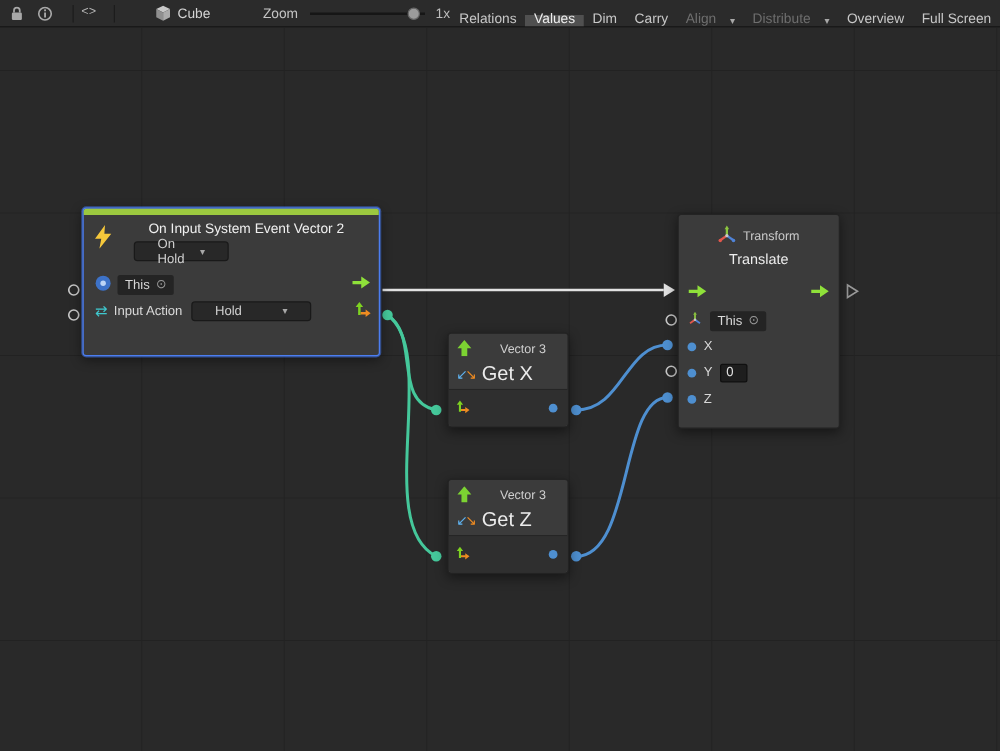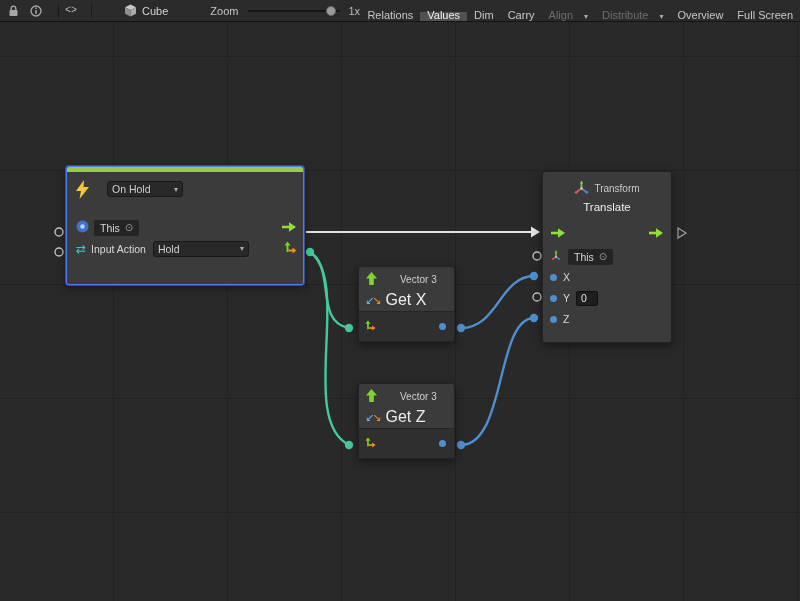--- a/index.html
+++ b/index.html
@@ -45,21 +45,21 @@
   .wire-flow  { stroke:#E2E2E2; stroke-width:2; fill:none; }
 
   
   .node { position:absolute; z-index:2; background:#3B3B3B; border:1px solid #232323; border-radius:3px;
           color:#DDDDDD; font-size:11px; box-shadow:0 3px 9px rgba(0,0,0,.45); }
   .dot { width:7px; height:7px; border-radius:50%; background:#4E8FD0; flex:0 0 7px; }
   .pill { display:inline-flex; align-items:center; gap:5px; background:#242424; border-radius:2px;
           height:16px; padding:0 6px; color:#D8D8D8; font-size:10.5px; }
   .picker { color:#9A9A9A; font-size:10px; }
   .dd { display:inline-flex; align-items:center; justify-content:space-between; background:#282828;
-        border:1px solid #191919; border-radius:3px; height:16px; padding:0 4px; font-size:10.5px; color:#CFCFCF; }
+        border:1px solid #191919; border-radius:3px; height:16px; padding:0 18px; font-size:10.5px; color:#CFCFCF; }
   .caret { font-size:8px; color:#A8A8A8; margin-left:8px; }
 
   
   .event-node { width:238px; height:119px; left:66px; top:144px; border-color:#4C7EF0;
                 box-shadow:0 0 0 1px rgba(70,120,235,.55), 0 3px 9px rgba(0,0,0,.45); }
   .accent-strip { height:5px; background:#9CC93F; border-radius:2px 2px 0 0; }
   .e-header { position:relative; height:45px; padding:5px 6px 0 30px; }
   .e-bolt { position:absolute; left:8px; top:8px; }
   .e-title { text-align:center; font-size:11px; color:#F0F0F0; white-space:nowrap; overflow:hidden; }
   .e-dd { margin:4px 0 0 10px; }
@@ -196,20 +196,21 @@
     </svg>
 
     <div class="node event-node">
       <div class="accent-strip"></div>
       <div class="e-header">
         <span class="e-bolt">
           <svg width="15" height="19" viewBox="0 0 15 19">
               <path d="M9 0 L1 11 H6 L4.5 19 L14 7 H8.5 Z" fill="#F6C83B"></path>
             </svg>
         </span>
+        <div class="e-title">On Input System Event Vector 2</div>
         <div class="dd e-dd" style="width:76px">
           <span>On Hold</span>
             <span class="caret">▾</span>
         </div>
       </div>
       <div class="port-row">
         <span>
           <svg width="13" height="13" viewBox="0 0 13 13">
               <circle cx="6.5" cy="6.5" r="6" fill="#3D72C8"></circle>
               <circle cx="6.5" cy="6.5" r="2.2" fill="#BCD4F6"></circle>

